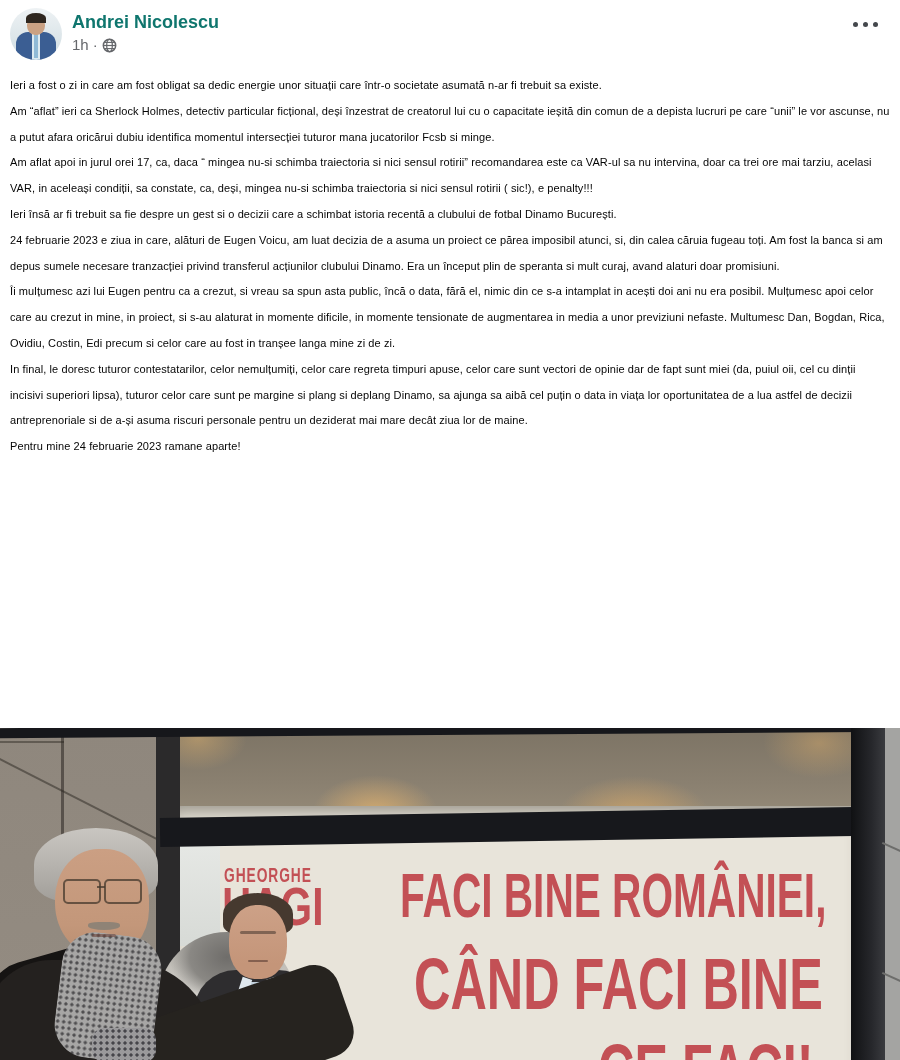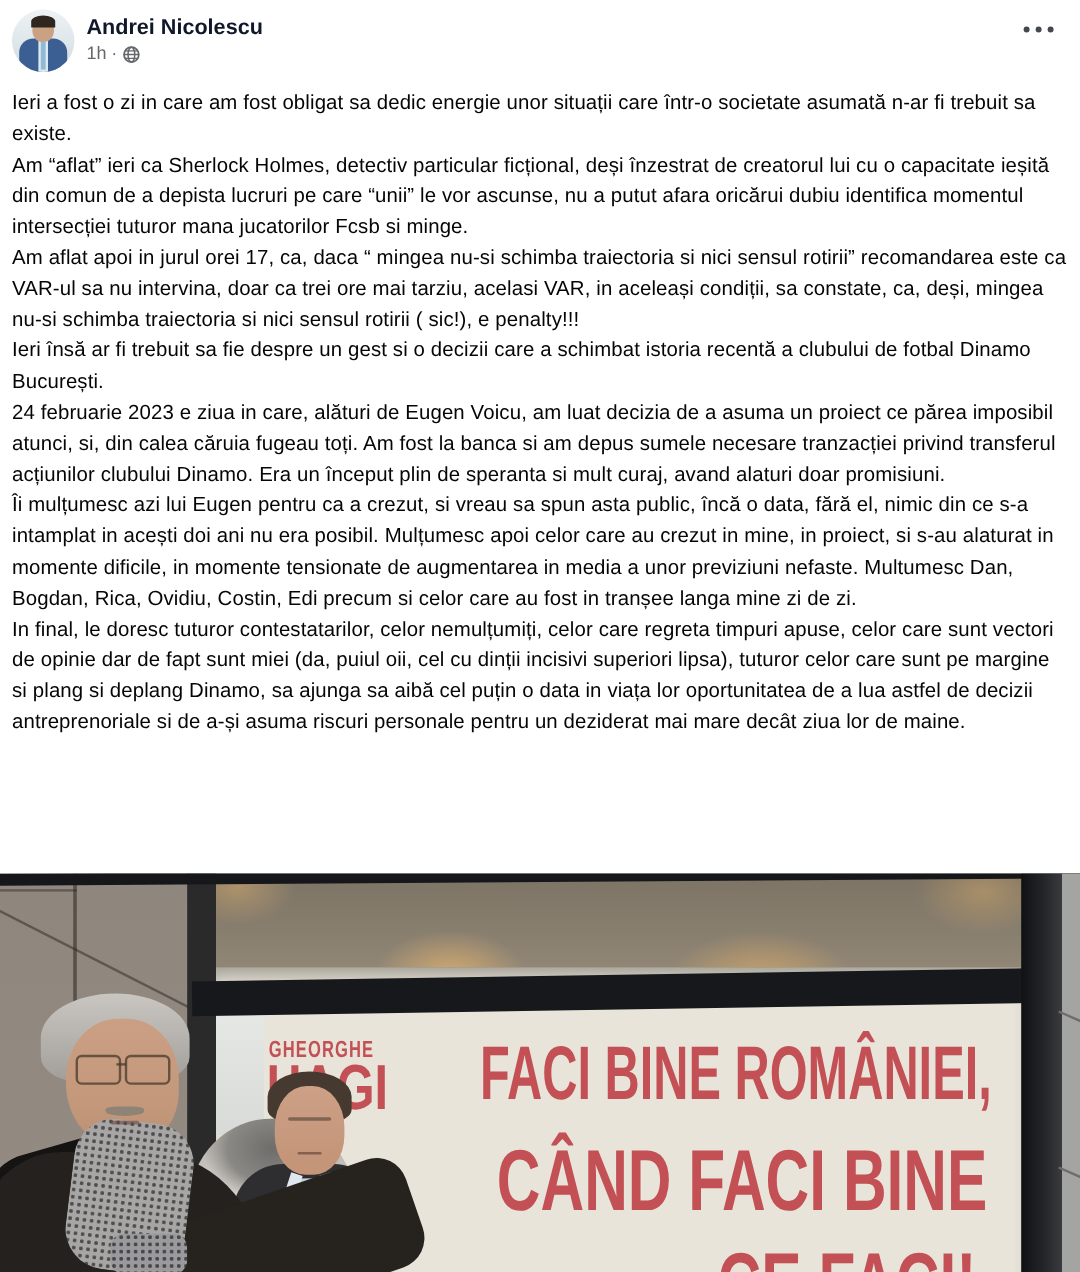--- a/index.html
+++ b/index.html
@@ -10,28 +10,28 @@
   
   .post-header{display:flex;align-items:flex-start;padding:8px 16px 0 10px;height:58px;}
   .avatar{width:52px;height:52px;border-radius:50%;overflow:hidden;position:relative;
     background:linear-gradient(180deg,#eef2f4 0%,#dde6ea 55%,#cfdbe2 100%);flex:0 0 auto;cursor:pointer;}
   .avatar .av-head{position:absolute;left:17px;top:7px;width:18px;height:20px;border-radius:50% 50% 45% 45%;background:#caa183;}
   .avatar .av-hair{position:absolute;left:16px;top:5px;width:20px;height:10px;border-radius:50% 50% 0 0;background:#2e261f;}
   .avatar .av-suit{position:absolute;left:6px;top:24px;width:40px;height:30px;border-radius:12px 12px 0 0;background:#3b5e93;}
   .avatar .av-shirt{position:absolute;left:22px;top:25px;width:8px;height:27px;background:#dce9f0;}
   .avatar .av-tie{position:absolute;left:24px;top:26px;width:4px;height:24px;background:#8fb9d6;}
   .header-texts{margin-left:10px;padding-top:3px;}
-  .author-name{font-size:18px;font-weight:700;color:#0f172a;line-height:22px;cursor:pointer;}
+  .author-name{font-size:18px;font-weight:700;color:#0f766e;line-height:22px;cursor:pointer;}
   .meta-row{display:flex;align-items:center;margin-top:3px;color:#65676b;font-size:15px;line-height:18px;}
   .meta-dot{margin:0 4px;}
   .globe{width:15px;height:15px;display:inline-block;vertical-align:middle;}
   .menu-btn{margin-left:auto;display:flex;gap:5px;align-items:center;padding:14px 6px;cursor:pointer;}
   .menu-btn i{width:5px;height:5px;border-radius:50%;background:#44484d;display:block;}
   
-  .post-text{padding:7px 10px 0 10px;font-size:17px;line-height:25.8px;letter-spacing:.1px;}
+  .post-text{padding:7px 10px 0 10px;font-size:11px;line-height:25.8px;letter-spacing:.1px;}
   .post-text p{margin:0;}
   
   .photo{position:absolute;left:0;top:728px;width:900px;height:332px;overflow:hidden;background:#8d857b;cursor:pointer;}
   .photo *{position:absolute;}
   .ph-topstrip{left:-5px;top:-3px;width:910px;height:10px;background:#16171b;transform:rotate(-.4deg);z-index:4;}
   .ph-panel{left:168px;top:2px;width:740px;height:88px;z-index:2;
     background:
       radial-gradient(90px 55px at 28% 95%, rgba(222,176,110,.85), rgba(222,176,110,0) 70%),
       radial-gradient(110px 60px at 63% 100%, rgba(214,168,104,.8), rgba(214,168,104,0) 70%),
       radial-gradient(70px 45px at 4% 10%, rgba(210,170,110,.55), rgba(210,170,110,0) 70%),
@@ -127,20 +127,21 @@
 </div>
 
 <div class="post-text">
   <p>Ieri a fost o zi in care am fost obligat sa dedic energie unor situații care într-o societate asumată n-ar fi trebuit sa existe.</p>
   <p>Am “aflat” ieri ca Sherlock Holmes, detectiv particular ficțional, deși înzestrat de creatorul lui cu o capacitate ieșită din comun de a depista lucruri pe care “unii” le vor ascunse, nu a putut afara oricărui dubiu identifica momentul intersecției tuturor mana jucatorilor Fcsb si minge.</p>
   <p>Am aflat apoi in jurul orei 17, ca, daca “ mingea nu-si schimba traiectoria si nici sensul rotirii” recomandarea este ca VAR-ul sa nu intervina, doar ca trei ore mai tarziu, acelasi VAR, in aceleași condiții, sa constate, ca, deși, mingea nu-si schimba traiectoria si nici sensul rotirii ( sic!), e penalty!!!</p>
   <p>Ieri însă ar fi trebuit sa fie despre un gest si o decizii care a schimbat istoria recentă a clubului de fotbal Dinamo București.</p>
   <p>24 februarie 2023 e ziua in care, alături de Eugen Voicu, am luat decizia de a asuma un proiect ce părea imposibil atunci, si, din calea căruia fugeau toți. Am fost la banca si am depus sumele necesare tranzacției privind transferul acțiunilor clubului Dinamo. Era un început plin de speranta si mult curaj, avand alaturi doar promisiuni.</p>
   <p>Îi mulțumesc azi lui Eugen pentru ca a crezut, si vreau sa spun asta public, încă o data, fără el, nimic din ce s-a intamplat in acești doi ani nu era posibil. Mulțumesc apoi celor care au crezut in mine, in proiect, si s-au alaturat in momente dificile, in momente tensionate de augmentarea in media a unor previziuni nefaste. Multumesc Dan, Bogdan, Rica, Ovidiu, Costin, Edi precum si celor care au fost in tranșee langa mine zi de zi.</p>
   <p>In final, le doresc tuturor contestatarilor,  celor nemulțumiți, celor care regreta timpuri apuse, celor care sunt vectori de opinie dar de fapt sunt miei (da, puiul oii, cel cu dinții incisivi superiori lipsa), tuturor celor care sunt pe margine si plang si deplang Dinamo, sa ajunga sa aibă cel puțin o data in viața lor oportunitatea de a lua astfel de decizii antreprenoriale si de a-și asuma riscuri personale pentru un deziderat mai mare decât ziua lor de maine.</p>
+  <p>Pentru mine 24 februarie 2023 ramane aparte!</p>
 </div>
 
 <div class="photo">
   <div class="ph-wall-left">
     <span class="seam-v"></span>
     <span class="seam-h"></span>
     <span class="seam-d"></span>
   </div>
   <div class="ph-panel"></div>
   <div class="ph-topstrip"></div>

